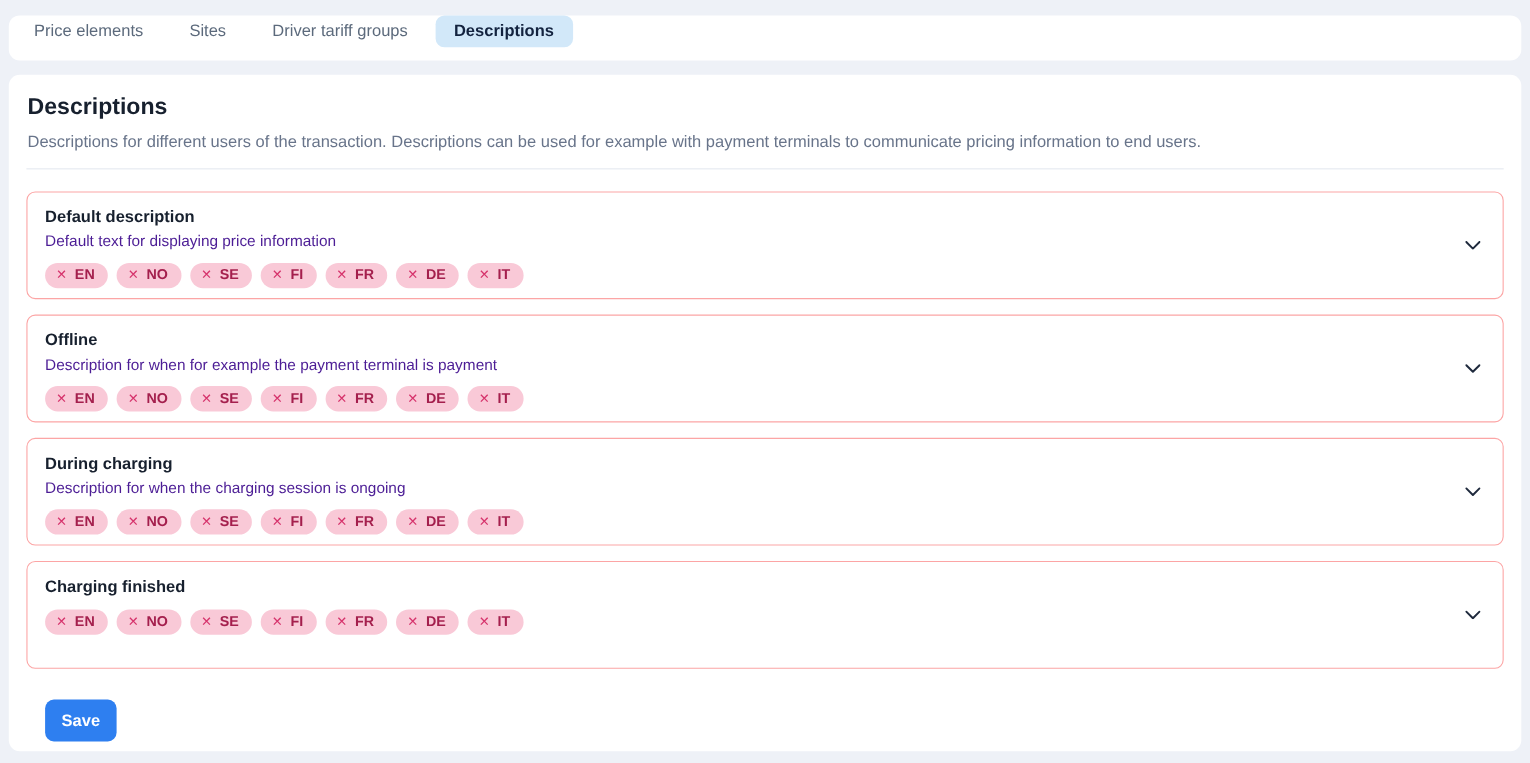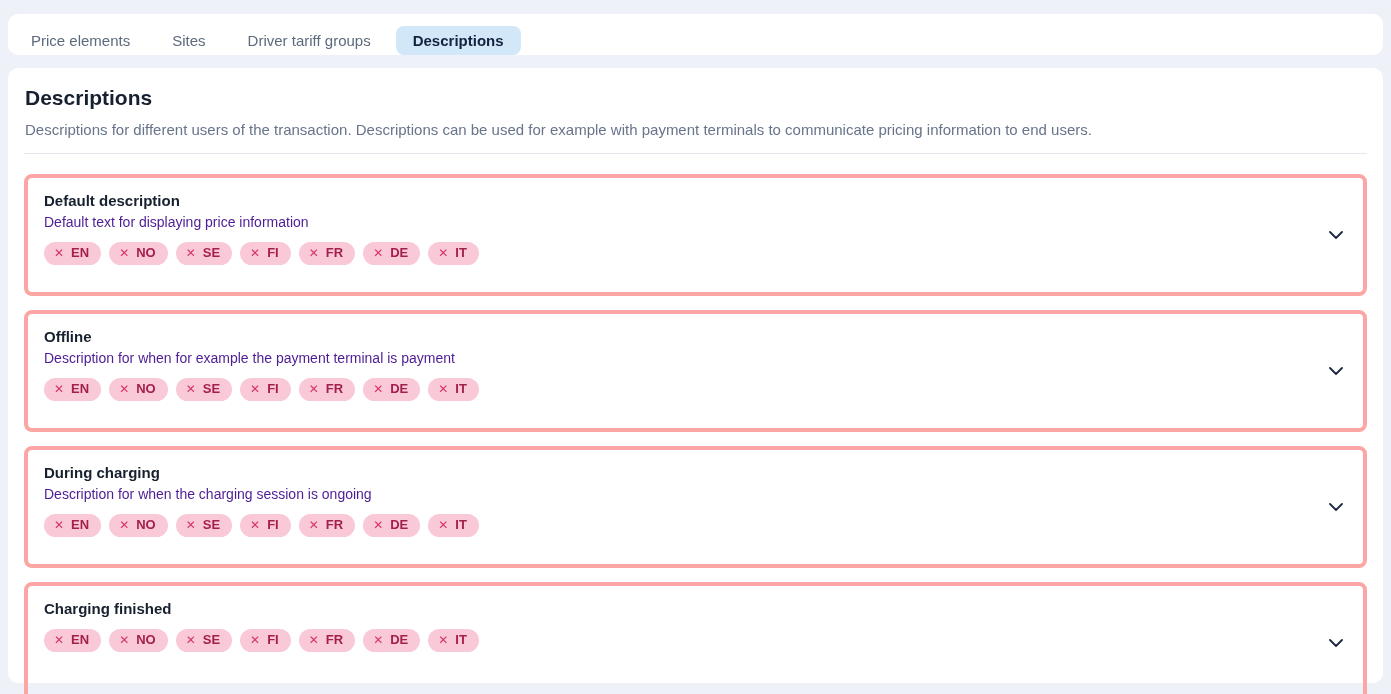--- a/index.html
+++ b/index.html
@@ -11,21 +11,21 @@
     overflow: hidden;
   }
 
   
   .tabbar {
     margin: 14px 8px 0 8px;
     height: 41px;
     background: #ffffff;
     border-radius: 10px;
     display: flex;
-    align-items: flex-end;
+    align-items: flex-start;
     padding: 0 6px;
     gap: 8px;
   }
   .tab {
     padding: 6px 17px;
     font-size: 15px;
     font-weight: 500;
     color: #5c6a7c;
     border-radius: 8px;
     cursor: pointer;
@@ -62,24 +62,24 @@
   .divider {
     margin-top: 13px;
     border: none;
     border-top: 1px solid #e4e8ef;
   }
 
   
   .section-card {
     position: relative;
     margin-top: 20px;
-    border: 4px solid #fca5a5;
+    border: 1px solid #fca5a5;
     border-radius: 8px;
     padding: 14px 48px 22px 16px;
-    height: 122px;
+    height: 98px;
   }
   .section-card + .section-card { margin-top: 14px; }
   .section-title {
     font-size: 15px;
     font-weight: 700;
     color: #17202e;
     line-height: 18px;
   }
   .section-desc {
     margin-top: 4px;

